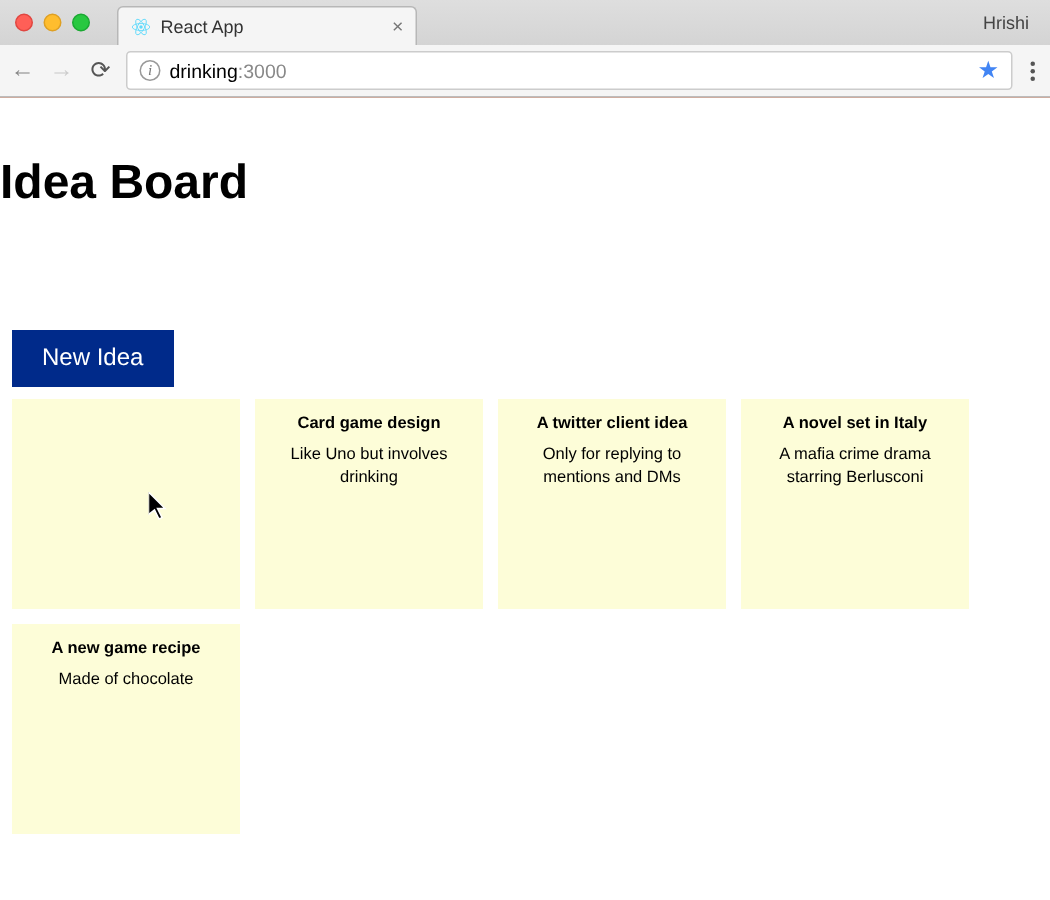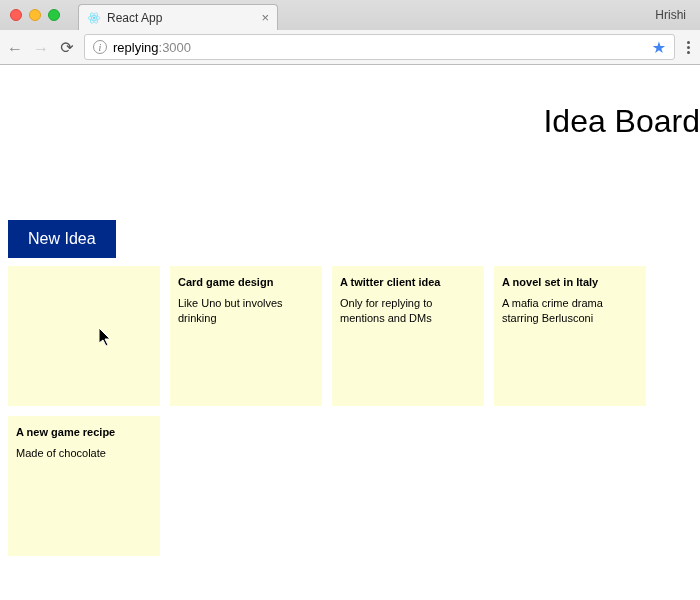--- a/index.html
+++ b/index.html
@@ -139,43 +139,44 @@
       height: 3px;
       background: #555;
       border-radius: 50%;
     }
     
     .page {
       padding: 0;
       background: #fff;
     }
     .page-title {
-      text-align: right;
+      text-align: left;
       font-size: 32px;
-      font-weight: 400;
+      font-weight: 700;
       color: #000;
       margin-top: 38px;
       margin-bottom: 80px;
     }
     .new-idea-btn {
       display: inline-block;
       background: #002a8a;
       color: #fff;
       font-size: 16px;
       padding: 10px 20px;
       margin-left: 8px;
       margin-bottom: 8px;
       border: none;
       cursor: pointer;
     }
     .ideas-grid {
       display: flex;
       flex-wrap: wrap;
       gap: 10px;
       padding: 0 8px;
+      text-align: center;
     }
     .idea-tile {
       width: 152px;
       height: 140px;
       background: #fdfdd8;
       padding: 10px 8px;
       font-size: 11px;
       color: #000;
       overflow: hidden;
     }
@@ -220,21 +221,21 @@
       <span class="close">×</span>
     </div>
     <div class="profile-name">Hrishi</div>
   </div>
   <div class="nav-bar">
     <span class="nav-icon">←</span>
     <span class="nav-icon fwd">→</span>
     <span class="nav-icon reload">⟳</span>
     <div class="address-bar">
       <span class="info-icon">i</span>
-      <span class="url"><span class="host">replying</span><span class="rest">:3000</span></span>
+      <span class="url"><span class="host">drinking</span><span class="rest">:3000</span></span>
       <span class="star">★</span>
     </div>
     <div class="menu-dots">
       <span></span>
         <span></span>
         <span></span>
     </div>
   </div>
 </div>
 

